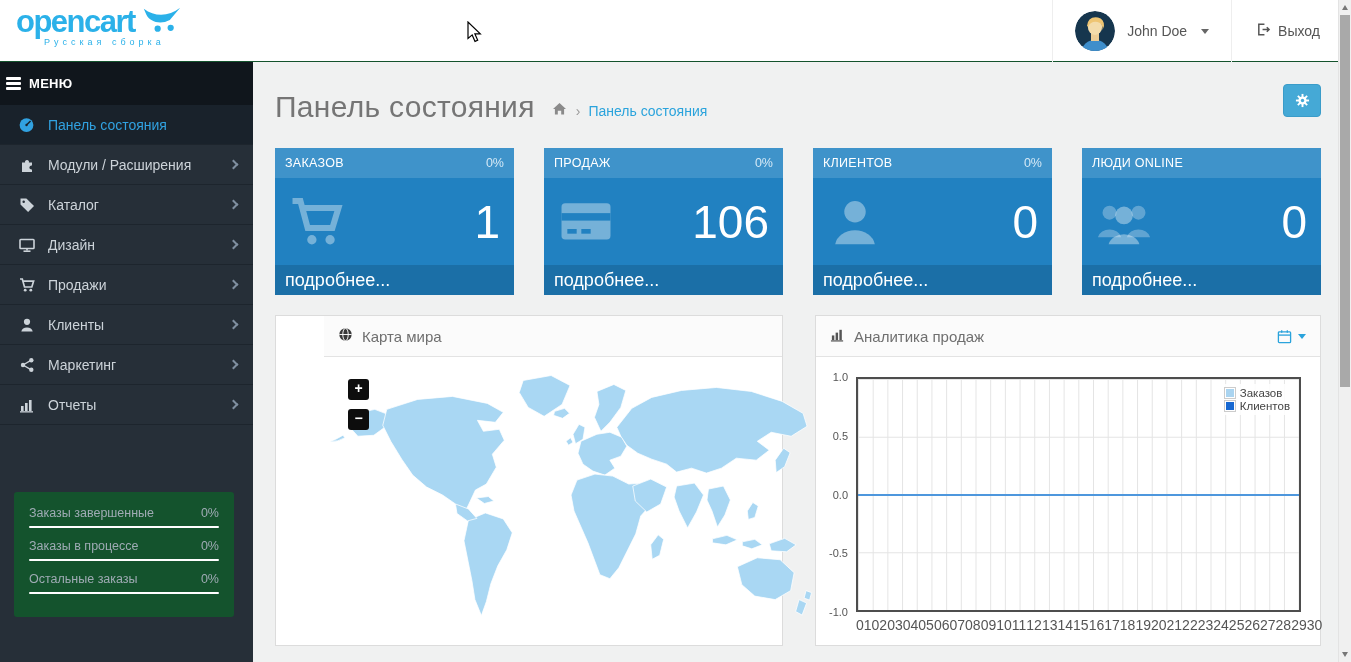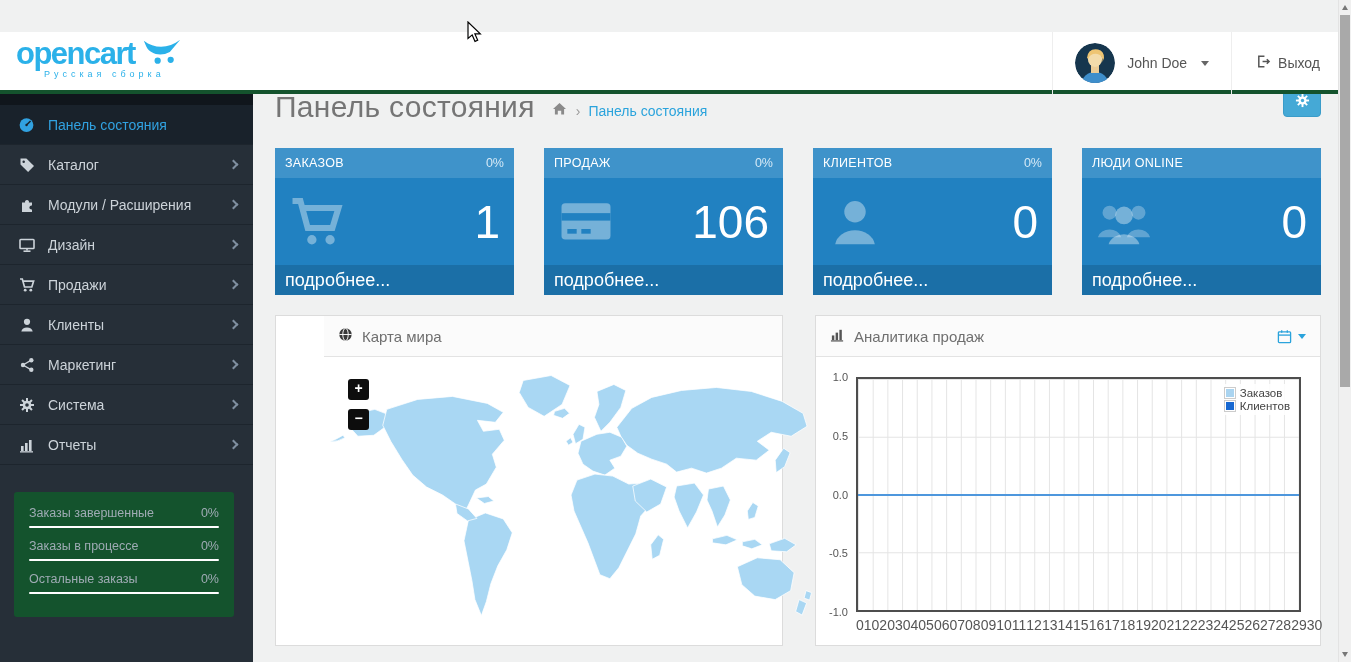--- a/index.html
+++ b/index.html
@@ -1,21 +1,21 @@
 <!DOCTYPE html>
 <html><head>
 <meta charset="utf-8">
 <style>
   * { margin:0; padding:0; box-sizing:border-box; }
   html,body { width:1351px; height:662px; overflow:hidden; }
   body { font-family:"Liberation Sans","DejaVu Sans",sans-serif; }
   #app { position:relative; width:1351px; height:662px; background:#f0f1f1; overflow:hidden; }
 
   
-  .top-header { position:absolute; top:0; left:0; width:100%; height:62px; background:#fff; border-bottom:4px solid #14532d; z-index:5;margin-top:32px; }
+  .top-header { position:absolute; top:0; left:0; width:100%; height:62px; background:#fff; border-bottom:1px solid #14532d; z-index:5; }
   .logo { position:absolute; left:16px; top:7px; width:200px; }
   .logo-row { display:flex; align-items:flex-end; }
   .logo-text { font-size:31px; font-weight:bold; color:#2bb1e9; letter-spacing:-1.5px; line-height:30px; }
   .logo-cart { margin-left:6px; }
   .logo-sub { font-size:9px; letter-spacing:4px; color:#2bb1e9; margin-top:0px; padding-left:28px; white-space:nowrap; }
   .user-area { position:absolute; right:13px; top:0; height:62px; display:flex; align-items:center; }
   .user-block { display:flex; align-items:center; gap:12px; padding:0 22px; height:62px; border-left:1px solid #eee; border-right:1px solid #eee; cursor:pointer; }
   .avatar { width:40px; height:40px; border-radius:50%; overflow:hidden; flex:none; }
   .user-name { font-size:14px; color:#555; }
   .caret-down { width:0; height:0; border-left:4px solid transparent; border-right:4px solid transparent; border-top:5px solid #666; margin-left:2px; }
@@ -163,36 +163,36 @@
               <circle cx="8" cy="8.5" r="6.5" fill="currentColor"></circle>
               <line x1="8" y1="8.5" x2="11.8" y2="4.7" stroke="#19222b" stroke-width="1.4"></line>
               <circle cx="8" cy="8.5" r="1.1" fill="#19222b"></circle>
             </svg>
         </span>
         <span class="nav-label">Панель состояния</span>
       </div>
 
       <div class="nav-item">
         <span class="nav-icon">
+          <svg viewBox="0 0 16 16" width="16" height="16" fill="currentColor">
+              <path d="M3 5.5 h3.1 a2 2 0 1 1 3.8 0 H13 v3.1 a2 2 0 1 0 0 3.8 V15 H3 z"></path>
+            </svg>
+        </span>
+        <span class="nav-label">Модули / Расширения</span>
+        <span class="chev"></span>
+      </div>
+
+      <div class="nav-item">
+        <span class="nav-icon">
           <svg viewBox="0 0 16 16" width="16" height="16">
               <path fill="currentColor" d="M1.5 1.5 h5.9 L15 9.1 9.1 15 1.5 7.4 z"></path>
               <circle cx="4.7" cy="4.7" r="1.25" fill="#262f38"></circle>
             </svg>
         </span>
         <span class="nav-label">Каталог</span>
-        <span class="chev"></span>
-      </div>
-
-      <div class="nav-item">
-        <span class="nav-icon">
-          <svg viewBox="0 0 16 16" width="16" height="16" fill="currentColor">
-              <path d="M3 5.5 h3.1 a2 2 0 1 1 3.8 0 H13 v3.1 a2 2 0 1 0 0 3.8 V15 H3 z"></path>
-            </svg>
-        </span>
-        <span class="nav-label">Модули / Расширения</span>
         <span class="chev"></span>
       </div>
 
       <div class="nav-item">
         <span class="nav-icon">
           <svg viewBox="0 0 16 16" width="16" height="16" fill="none" stroke="currentColor" stroke-width="1.6">
               <rect x="1" y="2.5" width="14" height="9" rx="0.8"></rect>
               <line x1="8" y1="11.5" x2="8" y2="13.6"></line>
               <line x1="4.5" y1="14.2" x2="11.5" y2="14.2"></line>
             </svg>
@@ -235,36 +235,20 @@
                 <circle cx="12.3" cy="3.2" r="2.2"></circle>
                 <circle cx="4" cy="8" r="2.2"></circle>
                 <circle cx="12.3" cy="12.8" r="2.2"></circle>
               </g>
             </svg>
         </span>
         <span class="nav-label">Маркетинг</span>
         <span class="chev"></span>
       </div>
 
-      <div class="nav-item">
-        <span class="nav-icon">
-          <svg viewBox="0 0 16 16" width="16" height="16">
-              <g fill="currentColor">
-                <rect x="7" y="1" width="2" height="14"></rect>
-                <rect x="7" y="1" width="2" height="14" transform="rotate(45 8 8)"></rect>
-                <rect x="7" y="1" width="2" height="14" transform="rotate(90 8 8)"></rect>
-                <rect x="7" y="1" width="2" height="14" transform="rotate(135 8 8)"></rect>
-                <circle cx="8" cy="8" r="4.3"></circle>
-              </g>
-              <circle cx="8" cy="8" r="1.8" fill="#262f38"></circle>
-            </svg>
-        </span>
-        <span class="nav-label">Система</span>
-        <span class="chev"></span>
-      </div>
 
       <div class="nav-item">
         <span class="nav-icon">
           <svg viewBox="0 0 16 16" width="16" height="16" fill="currentColor">
               <rect x="2" y="9" width="2.6" height="5"></rect>
               <rect x="6" y="6" width="2.6" height="8"></rect>
               <rect x="10" y="3" width="2.6" height="11"></rect>
               <rect x="1" y="14.2" width="13" height="1.3"></rect>
             </svg>
         </span>

